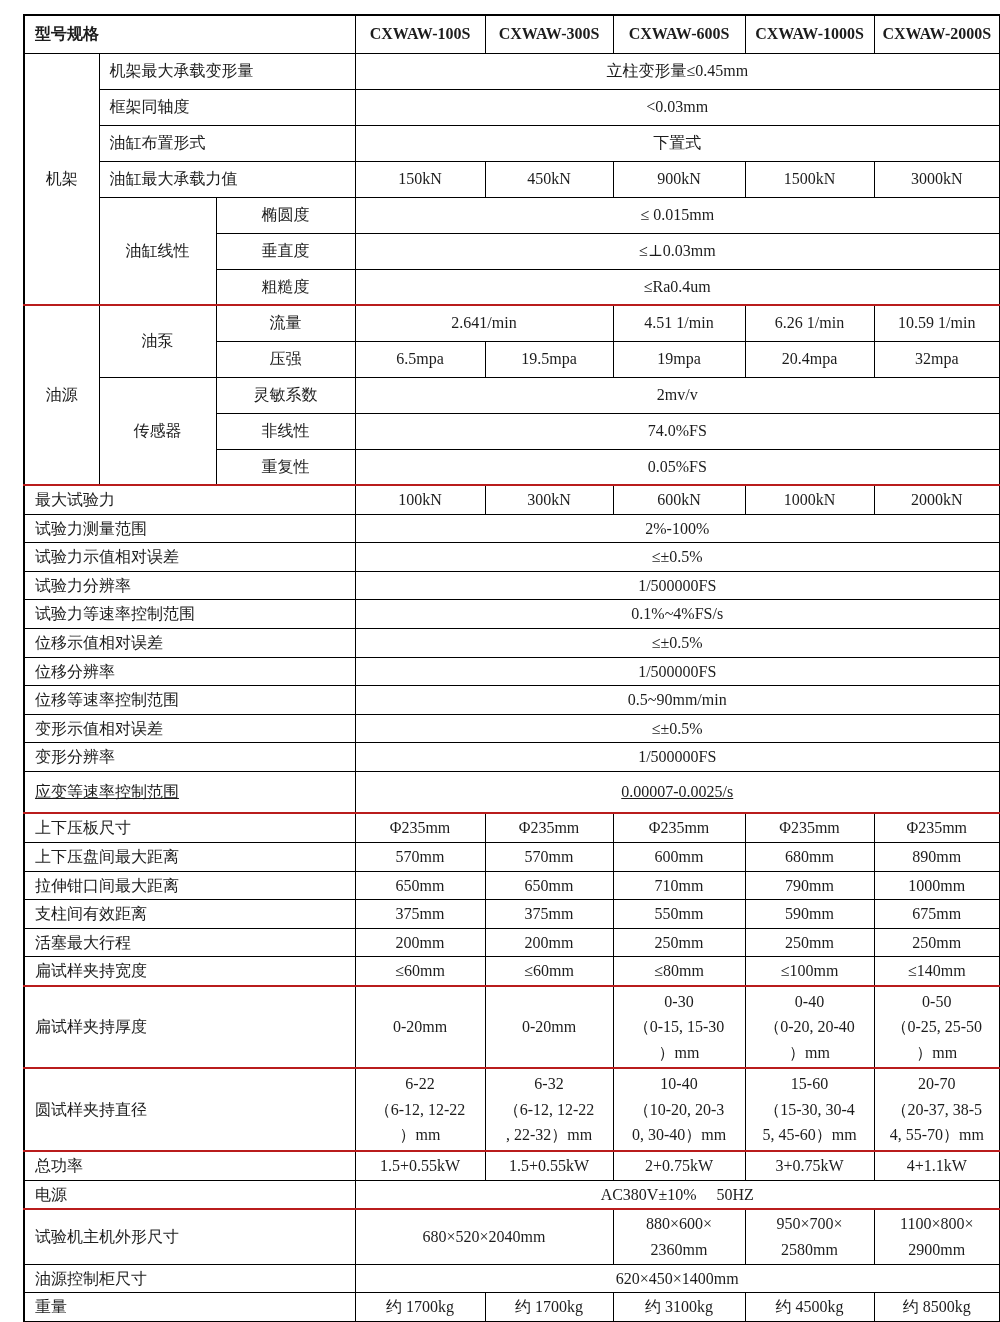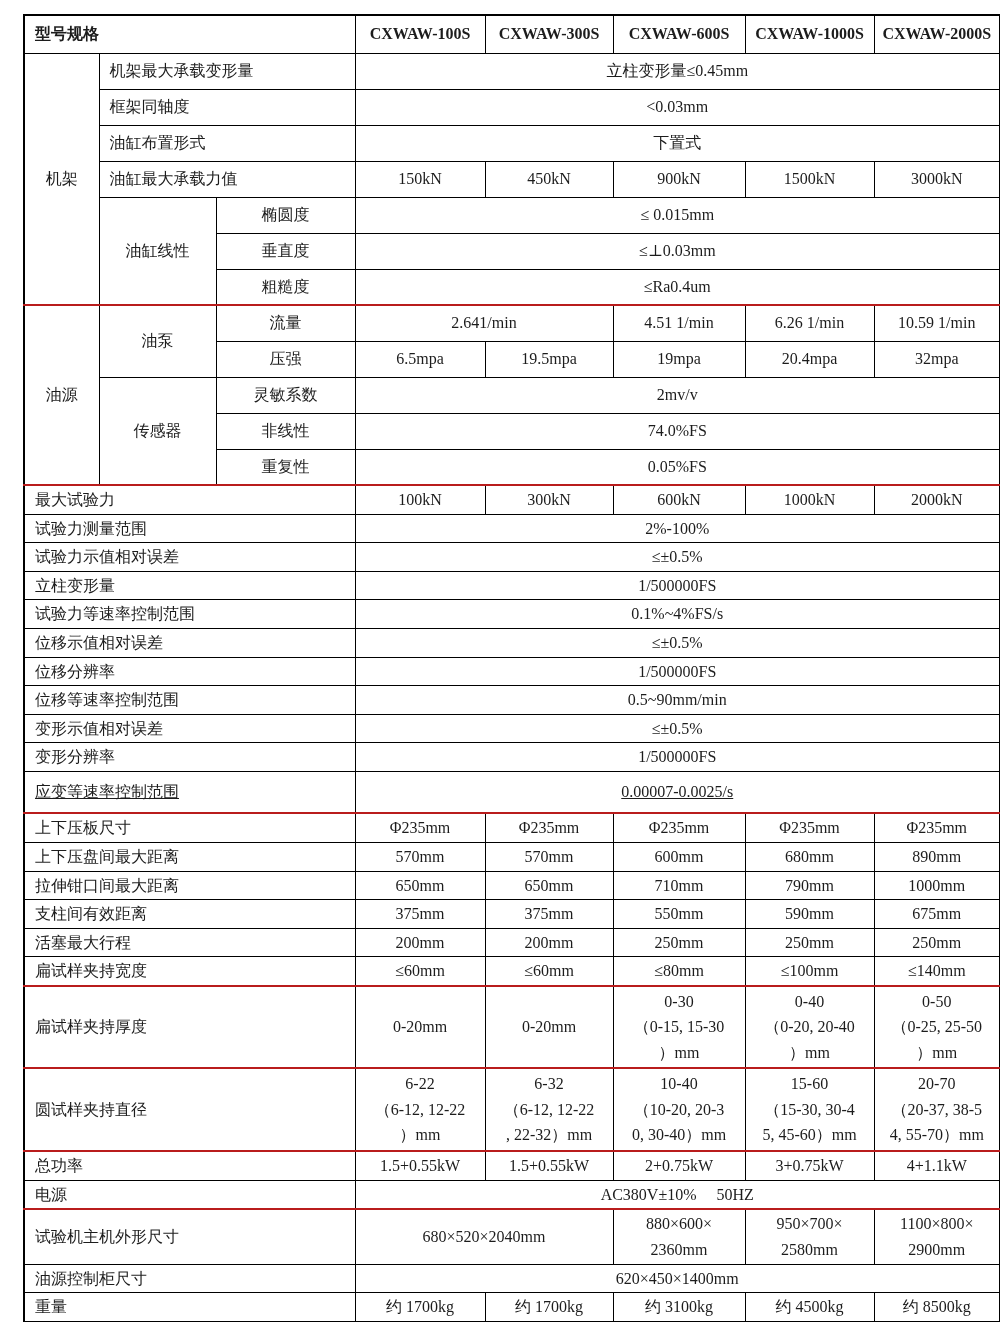--- a/index.html
+++ b/index.html
@@ -141,21 +141,21 @@
   </tr>
   <tr class="h28">
     <td class="lbl" colspan="3">试验力测量范围</td>
     <td colspan="5">2%-100%</td>
   </tr>
   <tr class="h28">
     <td class="lbl" colspan="3">试验力示值相对误差</td>
     <td colspan="5">≤±0.5%</td>
   </tr>
   <tr class="h28">
-    <td class="lbl" colspan="3">立柱变形量</td>
+    <td class="lbl" colspan="3">试验力分辨率</td>
     <td colspan="5">1/500000FS</td>
   </tr>
   <tr class="h28">
     <td class="lbl" colspan="3">试验力等速率控制范围</td>
     <td colspan="5">0.1%~4%FS/s</td>
   </tr>
   <tr class="h28">
     <td class="lbl" colspan="3">位移示值相对误差</td>
     <td colspan="5">≤±0.5%</td>
   </tr>

